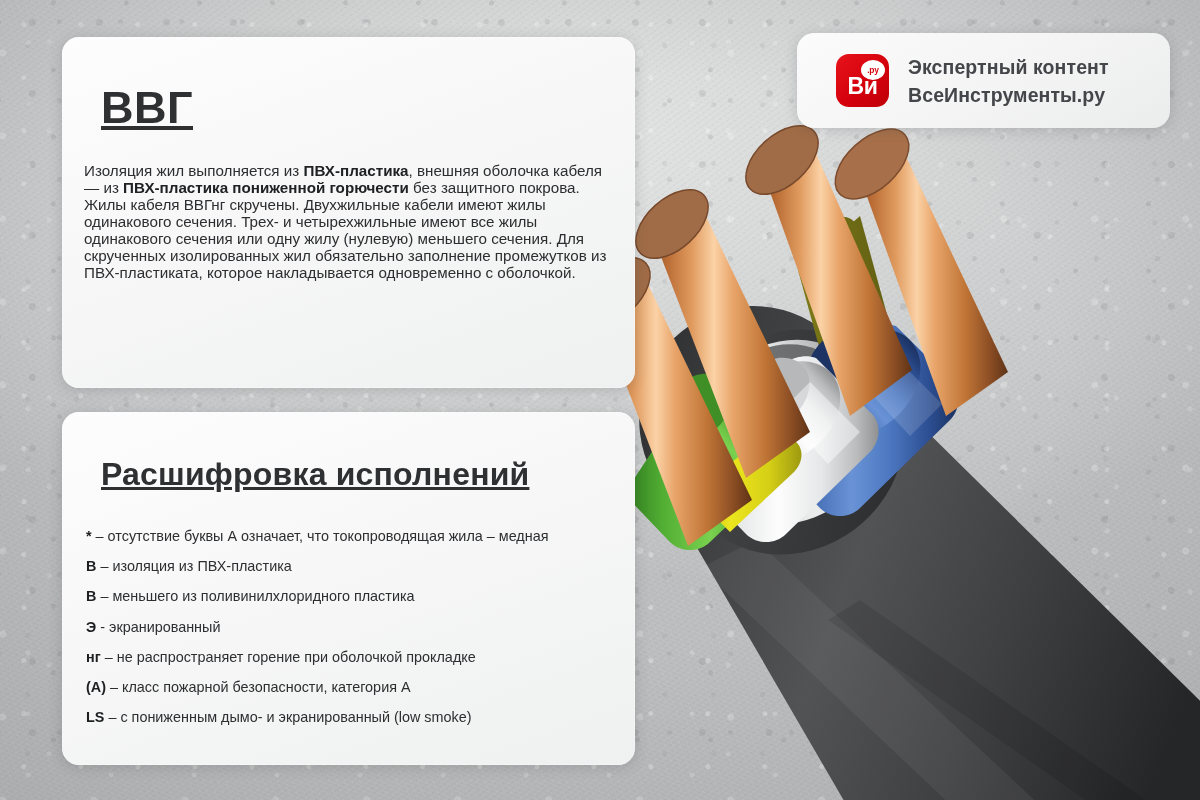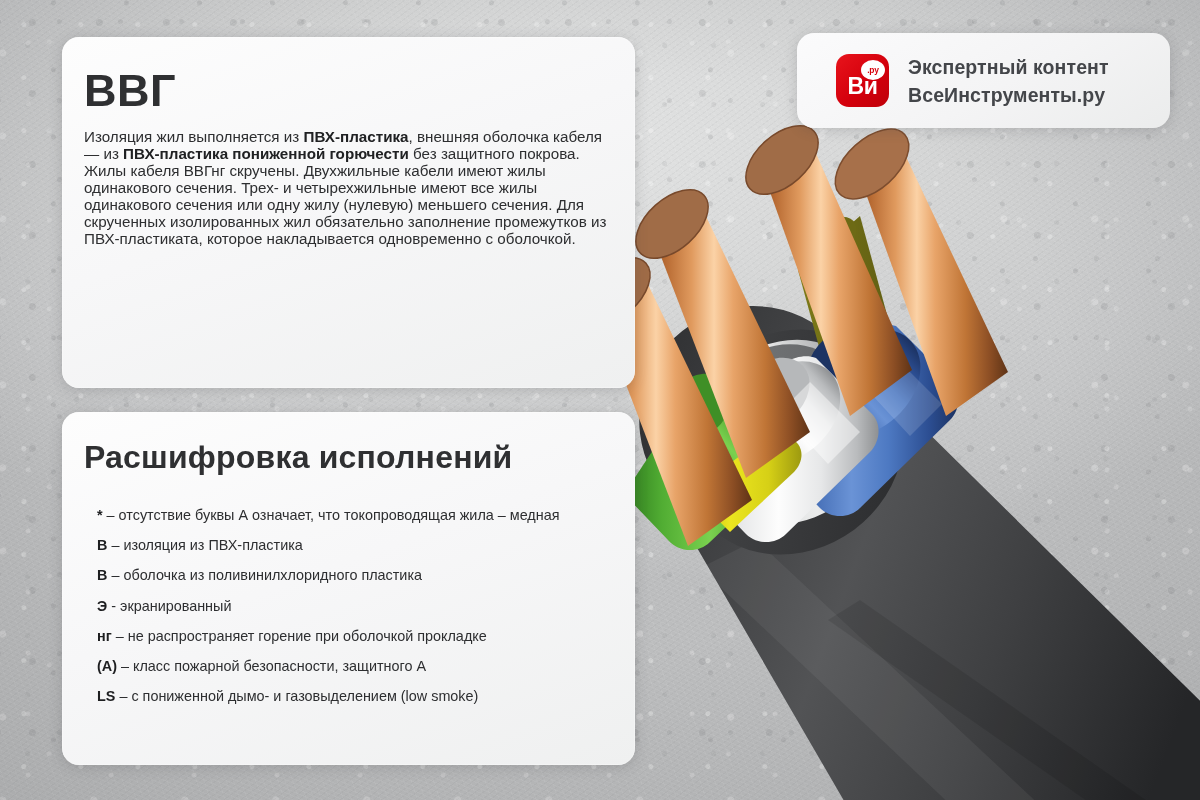--- a/index.html
+++ b/index.html
@@ -51,24 +51,25 @@
   .card{
     position:absolute;
     background:linear-gradient(160deg,#fdfdfd 0%,#f7f7f8 45%,#eff0f0 100%);
     border-radius:17px;
     box-shadow:0 2px 14px rgba(60,62,66,.20), 0 0 0 .5px rgba(255,255,255,.6) inset;
   }
   #card-intro{left:62px;top:37px;width:573px;height:351px;}
   #card-decode{left:62px;top:412px;width:573px;height:353px;}
 
   .card-title{
-    margin:0;
+    margin:17px;
     font-weight:bold;
     color:#2f3032;
     letter-spacing:.5px;
+    text-decoration:underline;
   }
   #card-intro .card-title{
     font-size:45px;line-height:48px;
     padding:30px 0 0 22px;
   }
   #card-decode .card-title{
     font-size:32px;line-height:43px;
     padding:24px 34px 0 22px;
     letter-spacing:.2px;
   }
@@ -76,21 +77,21 @@
   .body-copy{
     margin:0;
     padding:13px 26px 0 22px;
     font-size:15.2px;
     line-height:17px;
     color:#2d2e30;
   }
   .body-copy b{font-weight:bold;color:#202123;}
 
   .decode-list{
-    list-style:none;margin:13px;
+    list-style:none;margin:2px;
     padding:8px 26px 0 22px;
   }
   .decode-list li{
     font-size:14.4px;
     line-height:30.2px;
     color:#2d2e30;
     white-space:normal;
   }
   .decode-list li .key{font-weight:bold;color:#1e1f21;}
 
@@ -322,25 +323,25 @@
     </p>
   </section>
 
   <section class="card" id="card-decode">
     <h2 class="card-title">
       <span>Расшифровка исполнений</span><br>
     </h2>
     <ul class="decode-list" id="decode-list">
         <li><span class="key">*</span><span> – отсутствие буквы А означает, что токопроводящая жила – медная</span></li>
         <li><span class="key">В</span><span> – изоляция из ПВХ-пластика</span></li>
-        <li><span class="key">В</span><span> – оболочка из поливинилхлоридного пластика</span></li>
+        <li><span class="key">В</span><span> – меньшего из поливинилхлоридного пластика</span></li>
         <li><span class="key">Э</span><span> - экранированный</span></li>
         <li><span class="key">нг</span><span> – не распространяет горение при оболочкой прокладке</span></li>
-        <li><span class="key">(А)</span><span> – класс пожарной безопасности, защитного А</span></li>
-        <li><span class="key">LS</span><span> – с пониженной дымо- и газовыделением (low smoke)</span></li>
+        <li><span class="key">(А)</span><span> – класс пожарной безопасности, категория А</span></li>
+        <li><span class="key">LS</span><span> – с пониженным дымо- и экранированный (low smoke)</span></li>
       </ul>
   </section>
 
   <aside id="brand-badge">
     <div id="brand-logo">
       <span class="mark">Ви</span>
       <span class="ru-chip">.ру</span>
     </div>
     <div id="brand-text">
       <div class="line">Экспертный контент</div>

